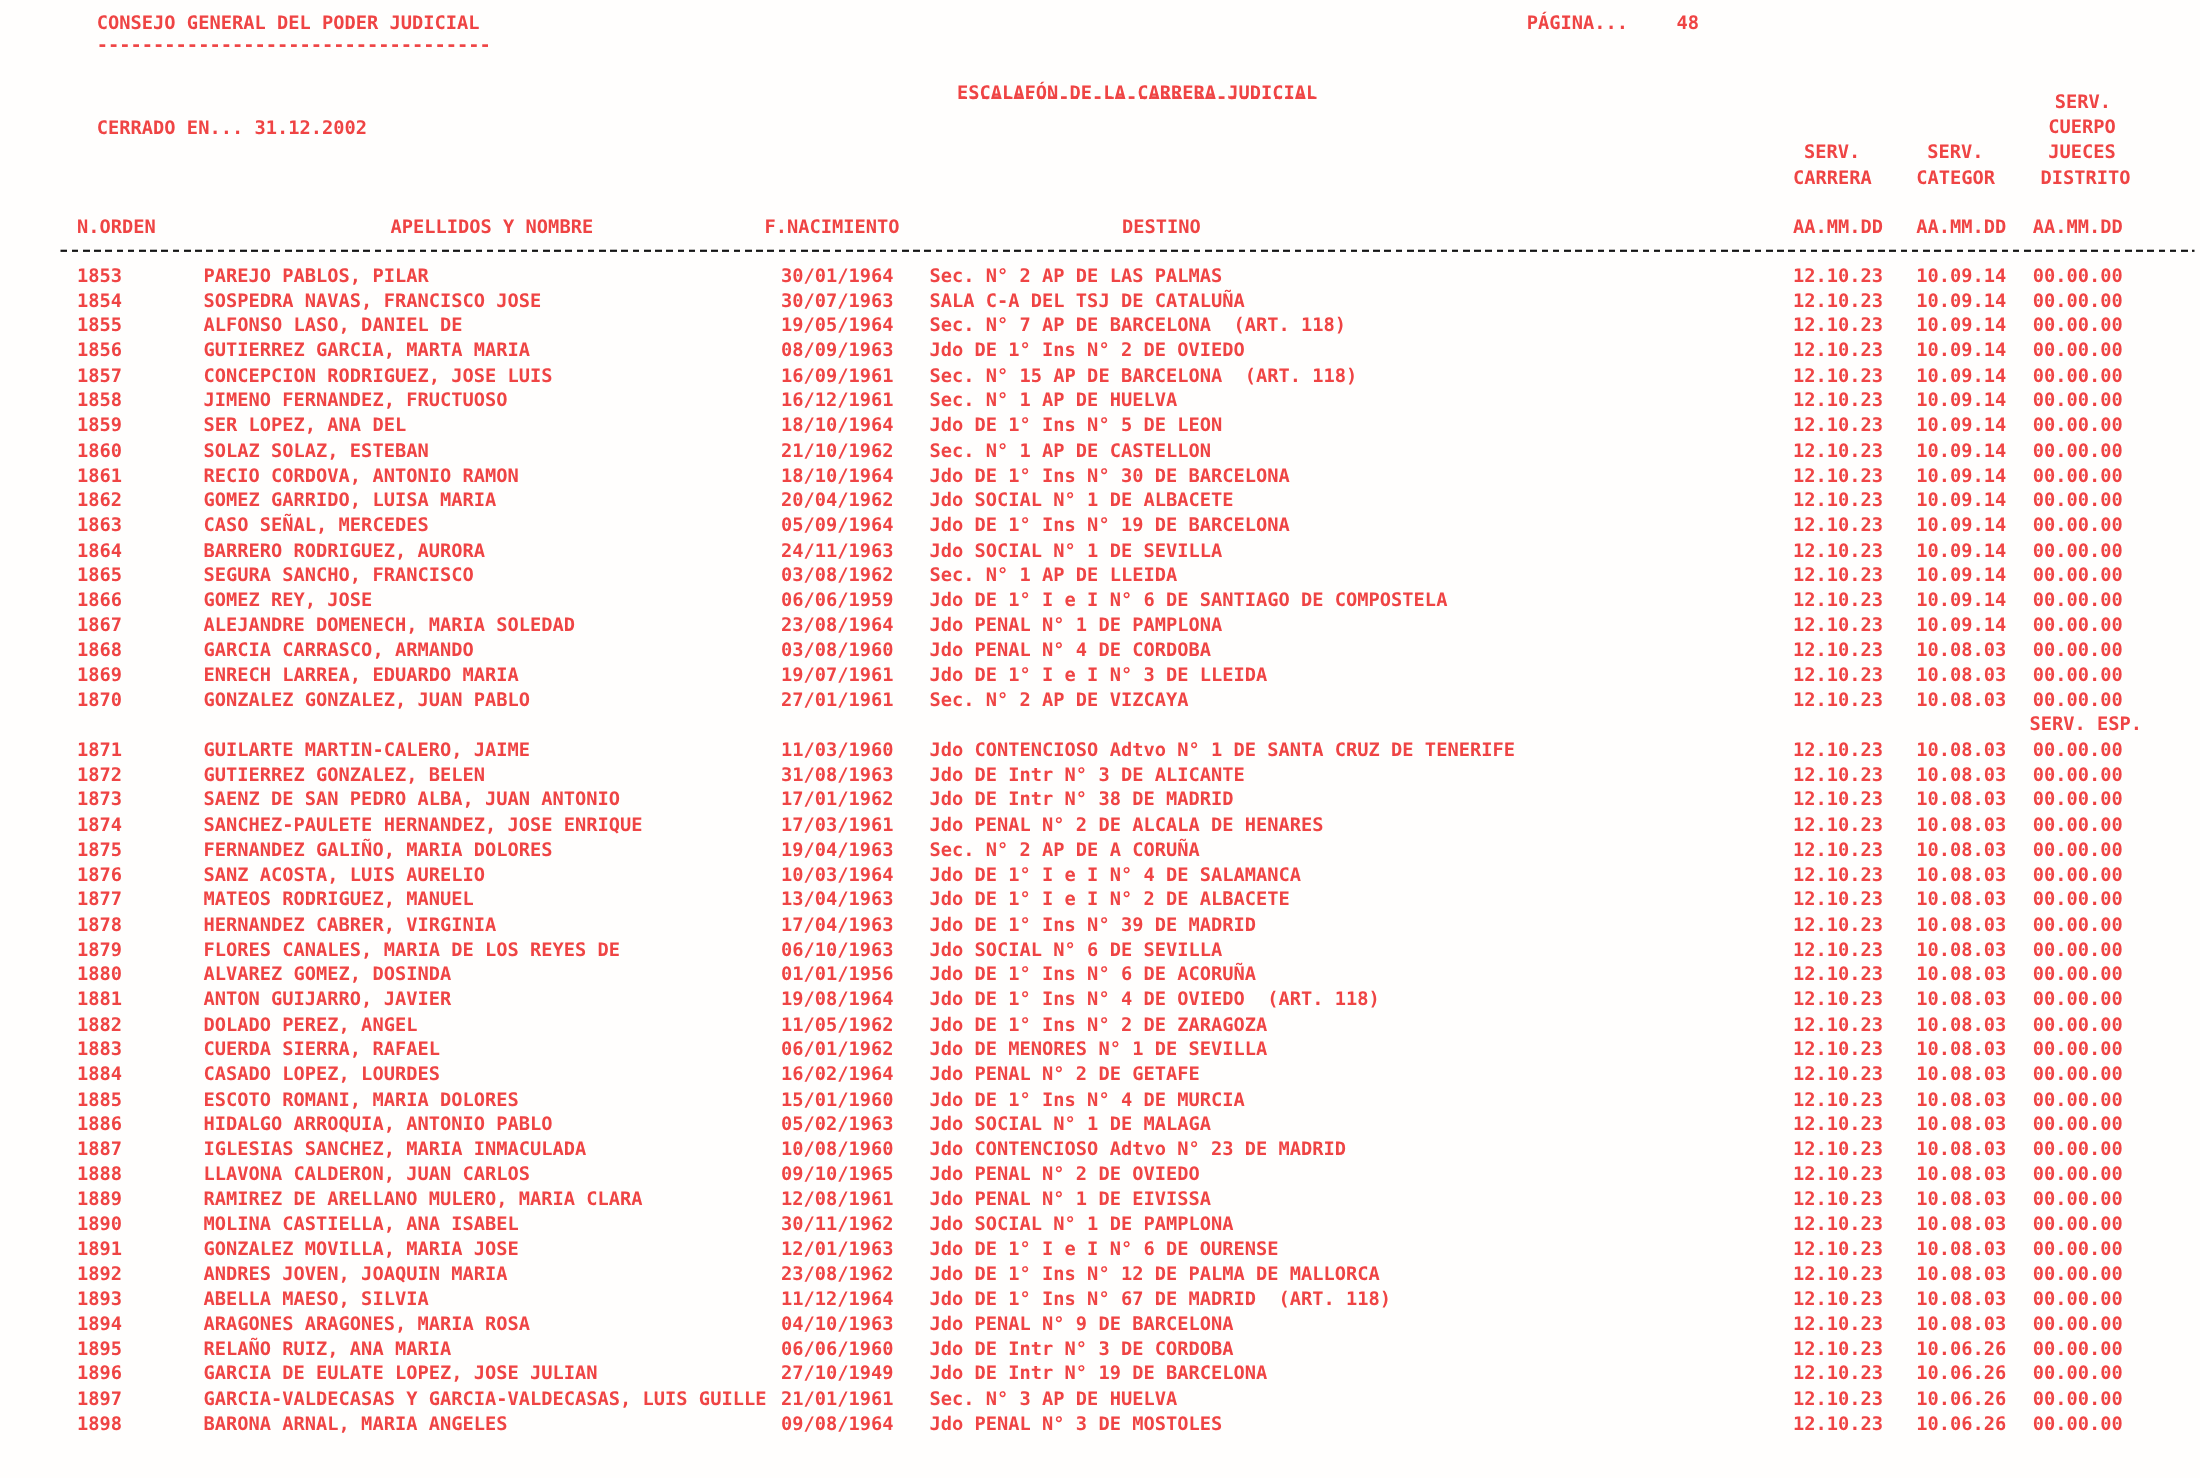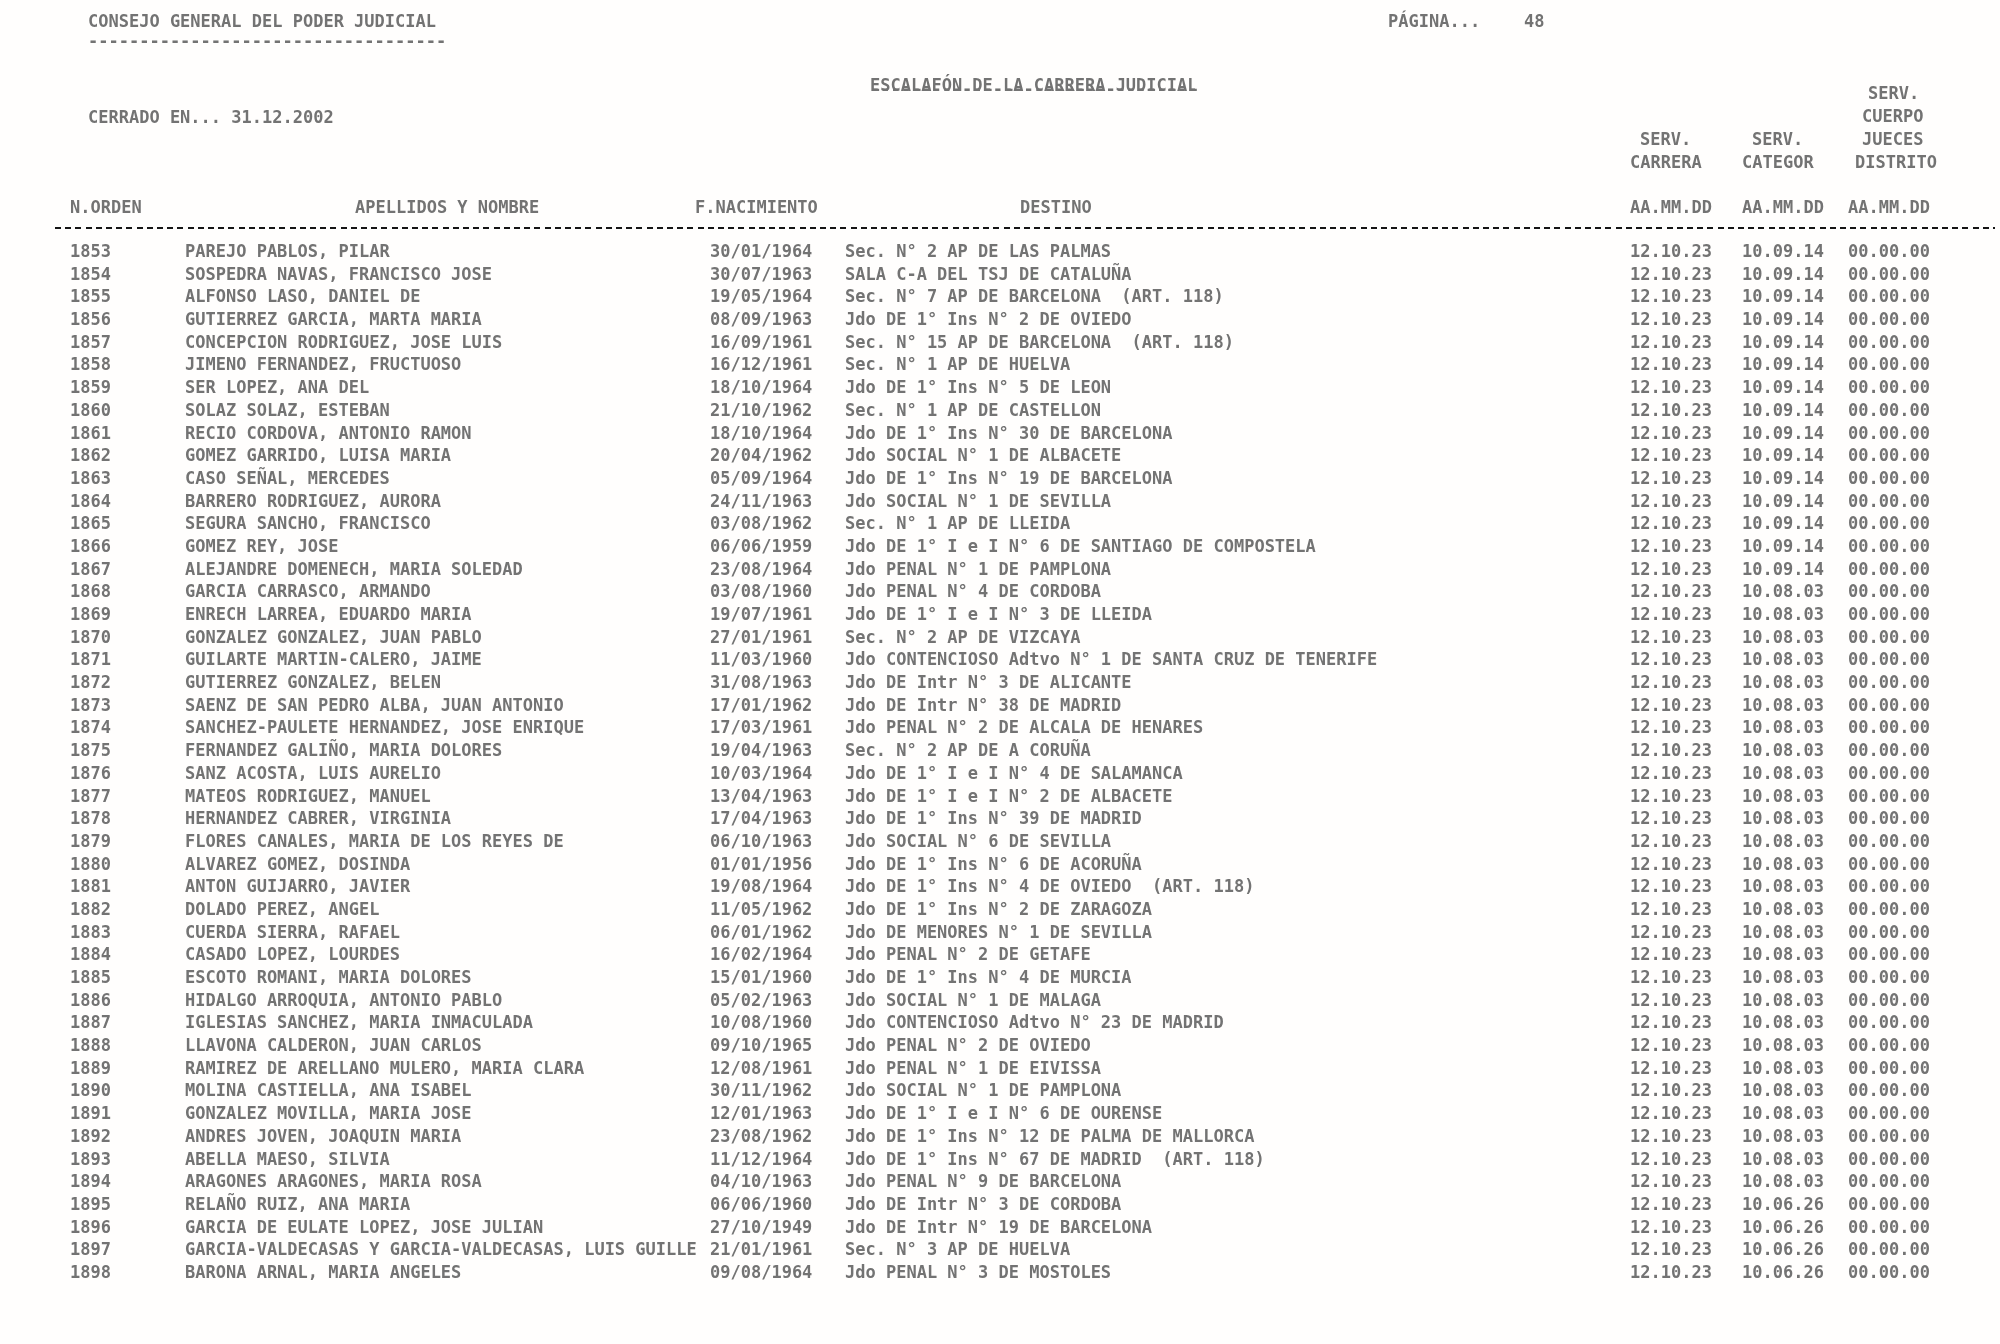--- a/index.html
+++ b/index.html
@@ -1,21 +1,21 @@
 <!DOCTYPE html>
 <html><head>
 <meta charset="utf-8">
 <style>
   * { margin:0; padding:0; box-sizing:border-box; }
   html,body { background:#ffffff; }
   .page {
     position:relative;
     width:2000px; height:1344px;
     background:#fffefd;
-    color:#737373;
+    color:#ef4444;
     font-family:"DejaVu Sans Mono","Liberation Mono",monospace;
     font-weight:700;
     font-size:17px;
     line-height:22.7px;
     overflow:hidden;
   }
   .abs { position:absolute; white-space:pre; }
   
   .org        { left:88px;  top:10px; }
   .org-line   { left:88px;  top:30px; }
@@ -249,20 +249,23 @@
       <div class="row">
         <span class="cell c-orden">1870</span>
         <span class="cell c-name">GONZALEZ GONZALEZ, JUAN PABLO</span>
         <span class="cell c-birth">27/01/1961</span>
         <span class="cell c-dest">Sec. N° 2 AP DE VIZCAYA</span>
         <span class="cell c-s1">12.10.23</span>
         <span class="cell c-s2">10.08.03</span>
         <span class="cell c-s3">00.00.00</span>
       </div>
       <div class="row">
+        <span class="cell c-note">SERV. ESP.</span>
+      </div>
+      <div class="row">
         <span class="cell c-orden">1871</span>
         <span class="cell c-name">GUILARTE MARTIN-CALERO, JAIME</span>
         <span class="cell c-birth">11/03/1960</span>
         <span class="cell c-dest">Jdo CONTENCIOSO Adtvo N° 1 DE SANTA CRUZ DE TENERIFE</span>
         <span class="cell c-s1">12.10.23</span>
         <span class="cell c-s2">10.08.03</span>
         <span class="cell c-s3">00.00.00</span>
       </div>
       <div class="row">
         <span class="cell c-orden">1872</span>

